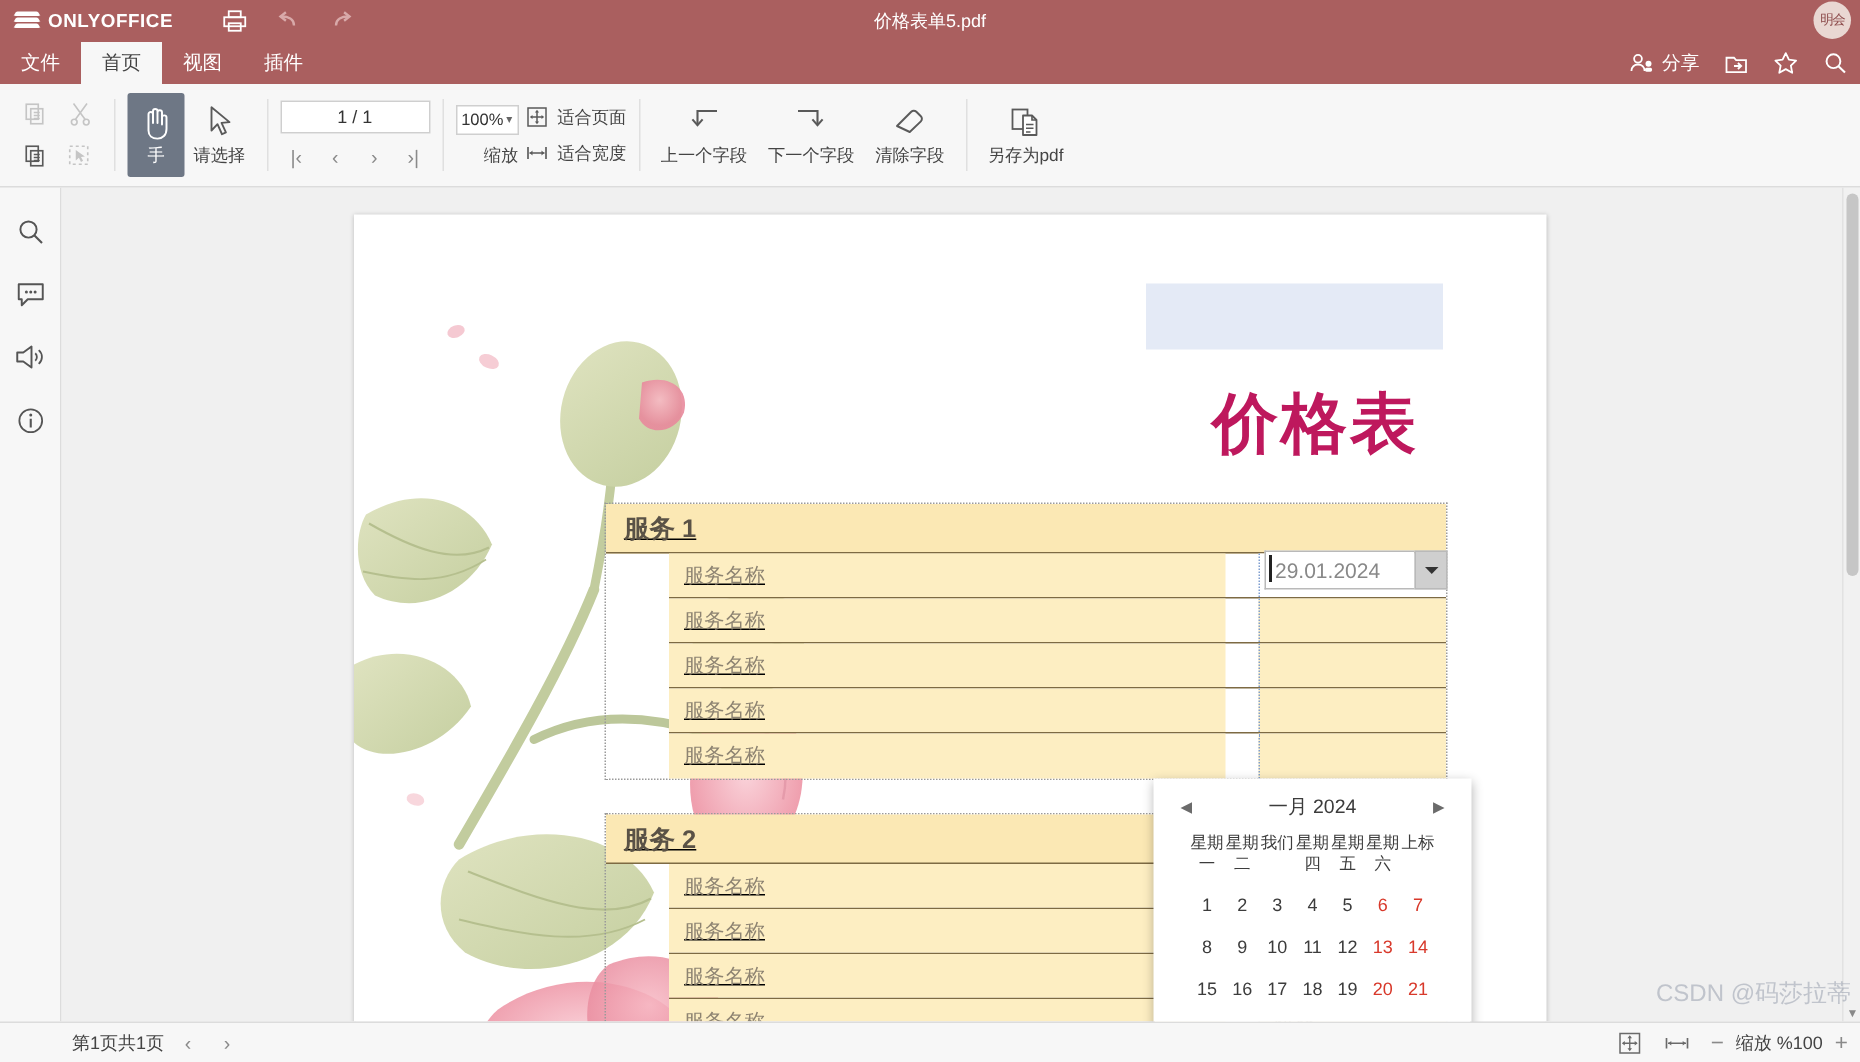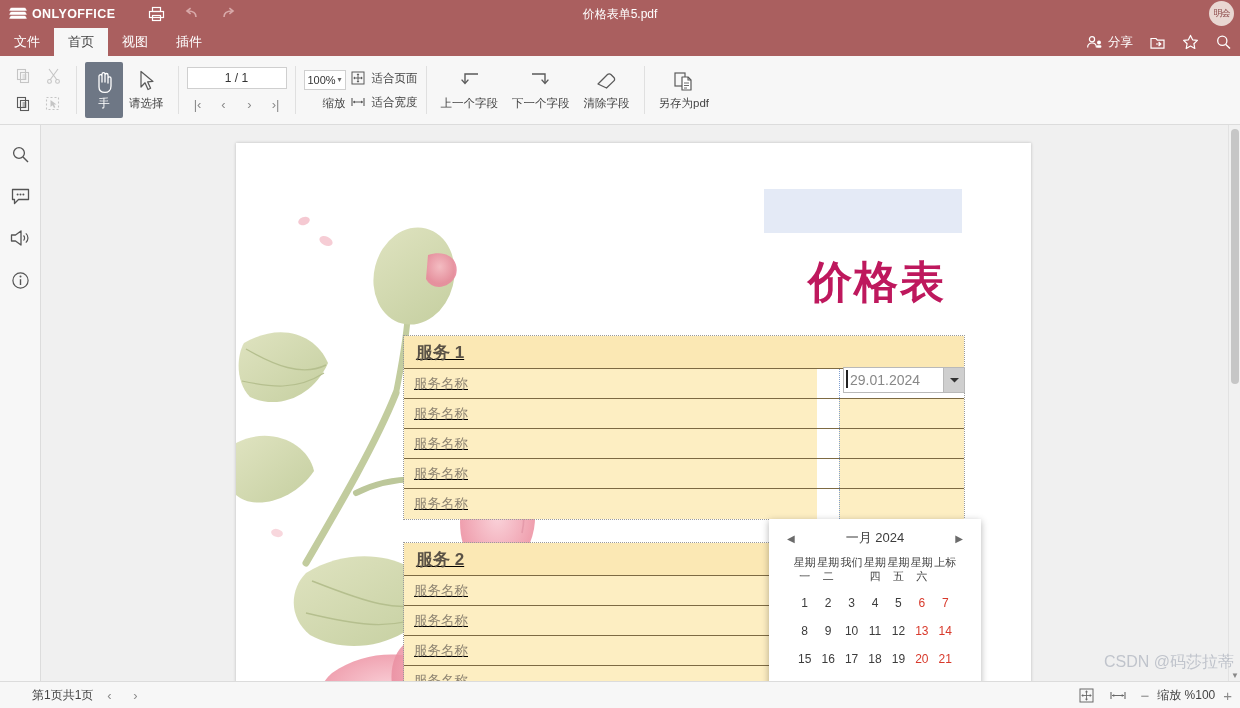--- a/index.html
+++ b/index.html
@@ -144,21 +144,21 @@
   }
 
   
   .ftable { position: absolute; left: 167px; top: 192px; width: 562px; text-decoration: underline; }
   .sect-out { border: 1px dotted #9a9a9a; }
   .sect-title {
     height: 33px; background: #fbe8b4; display: flex; align-items: center;
     padding-left: 12px; font-size: 17px; font-weight: bold; color: #5a5246;
     border-bottom: 1px solid #7d6a43;
   }
-  .frow { display: flex; height: 30px; align-items: stretch; border-bottom: 1px solid #7d6a43; }
+  .frow { display: flex; height: 30px; align-items: stretch; border-bottom: 1px solid #7d6a43; margin-left: 42px; }
   .frow:last-child { border-bottom: none; }
   .fname {
     flex: 1 1 auto; background: #fdeec2; display: flex; align-items: center;
     padding-left: 10px; font-size: 13.5px; color: #8e8472;
     margin-right: 22px;
   }
   .fprice {
     width: 125px; flex: 0 0 125px; background: #fdeec2;
     border-left: 1px dotted #7f9ed0; display: flex; align-items: center;
     padding-left: 10px; font-size: 13.5px; color: #8e8472;
@@ -218,21 +218,21 @@
     background: #c6c6c6; border-radius: 4px;
   }
   .varrow { position: absolute; left: 0; width: 12px; height: 12px; display: flex; align-items: center; justify-content: center; color: #888; font-size: 8px; }
 
   
   .status {
     position: absolute; left: 0; bottom: 0; width: 1240px; height: 27px;
     background: #f7f7f7; border-top: 1px solid #dcdcdc;
     display: flex; align-items: center;
   }
-  .st-left { display: flex; align-items: center; gap: 6px; padding-left: 32px; }
+  .st-left { display: flex; align-items: center; gap: 6px; padding-left: 48px; }
   .st-pages { font-size: 12px; color: #444; }
   .st-ic { width: 20px; height: 20px; display: flex; align-items: center; justify-content: center; color: #8a8a8a; font-size: 13px; cursor: pointer; }
   .st-right { position: absolute; right: 8px; display: flex; align-items: center; gap: 12px; }
   .st-zoom { display: flex; align-items: center; gap: 8px; font-size: 12px; color: #444; }
   .st-pm { font-size: 15px; color: #8a8a8a; cursor: pointer; line-height: 1; }
 
   .watermark {
     position: absolute; right: 6px; bottom: 8px; z-index: 90;
     font-size: 16px; color: rgba(120,130,150,.40); pointer-events: none;
     white-space: nowrap;

